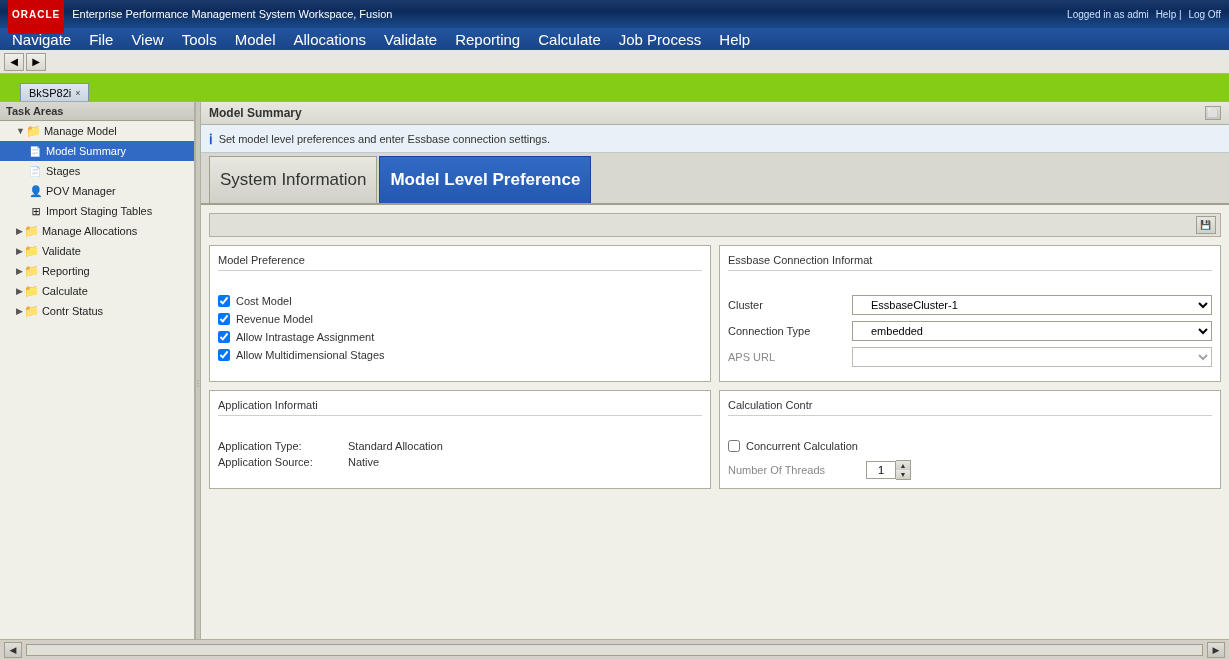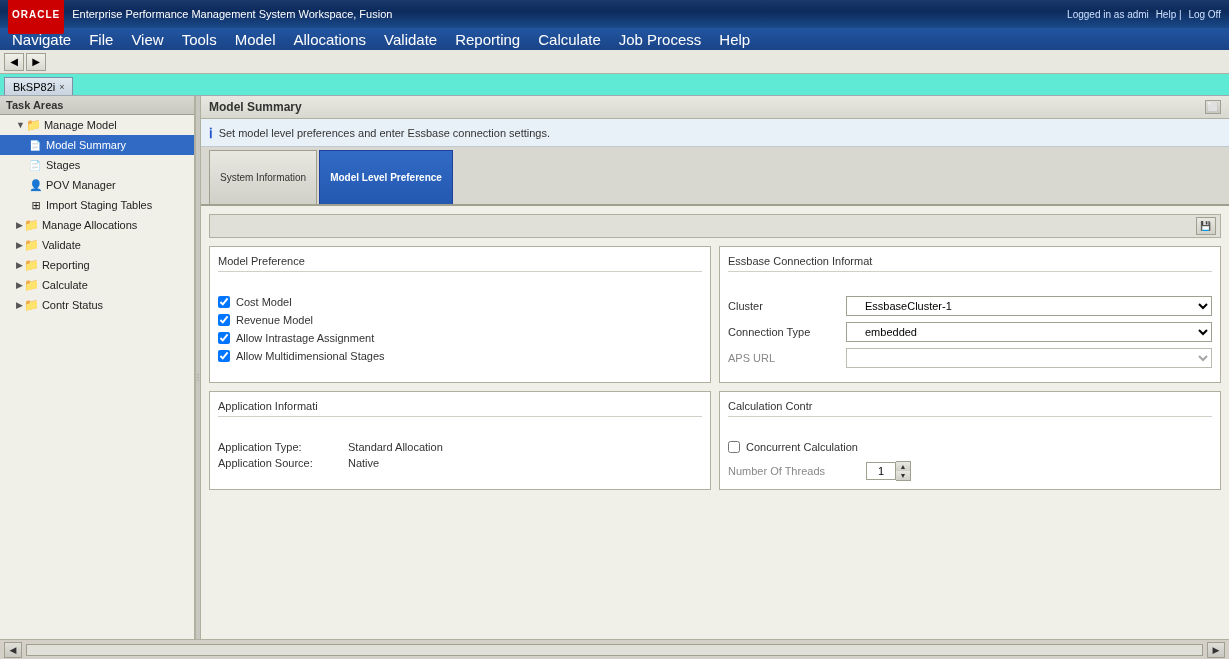--- a/index.html
+++ b/index.html
@@ -76,25 +76,25 @@
       display: flex;
       align-items: center;
       justify-content: center;
       cursor: pointer;
       font-size: 10px;
       margin-right: 2px;
     }
 
     
     #tabs-area {
-      background: #5eead4;
-      height: 22px;
+      background: #84cc16;
+      height: 28px;
       display: flex;
       align-items: flex-end;
-      padding: 0 4px;
+      padding: 0 20px;
       border-bottom: 1px solid #a0a8b0;
     }
     .tab {
       background: linear-gradient(to bottom, #e0e8f0, #c8d4e0);
       border: 1px solid #8090a8;
       border-bottom: none;
       padding: 2px 8px;
       cursor: pointer;
       font-size: 11px;
       display: flex;
@@ -209,22 +209,22 @@
 
     
     #content-tabs {
       display: flex;
       background: #d8d8d0;
       border-bottom: 2px solid #a0a090;
       padding: 3px 8px 0;
       gap: 2px;
     }
     .content-tab {
-      padding: 21px 10px;
-      font-size: 10px;
+      padding: 13px 10px;
+      font-size: 17px;
       cursor: pointer;
       border: 1px solid #a0a090;
       border-bottom: none;
       background: linear-gradient(to bottom, #e8e8e0, #d0d0c8);
       color: #333;
     }
     .content-tab.active {
       background: linear-gradient(to bottom, #316ac5, #2458b0);
       color: white;
       border-color: #2040a0;
@@ -288,21 +288,21 @@
     }
     .pref-row input[type="checkbox"] {
       width: 12px;
       height: 12px;
     }
 
     .essbase-row {
       display: flex;
       align-items: center;
       margin-bottom: 6px;
-      gap: 8px;
+      gap: 14px;
     }
     .essbase-label {
       font-size: 11px;
       color: #333;
       width: 110px;
       flex-shrink: 0;
     }
     .essbase-label.disabled {
       color: #888;
     }

